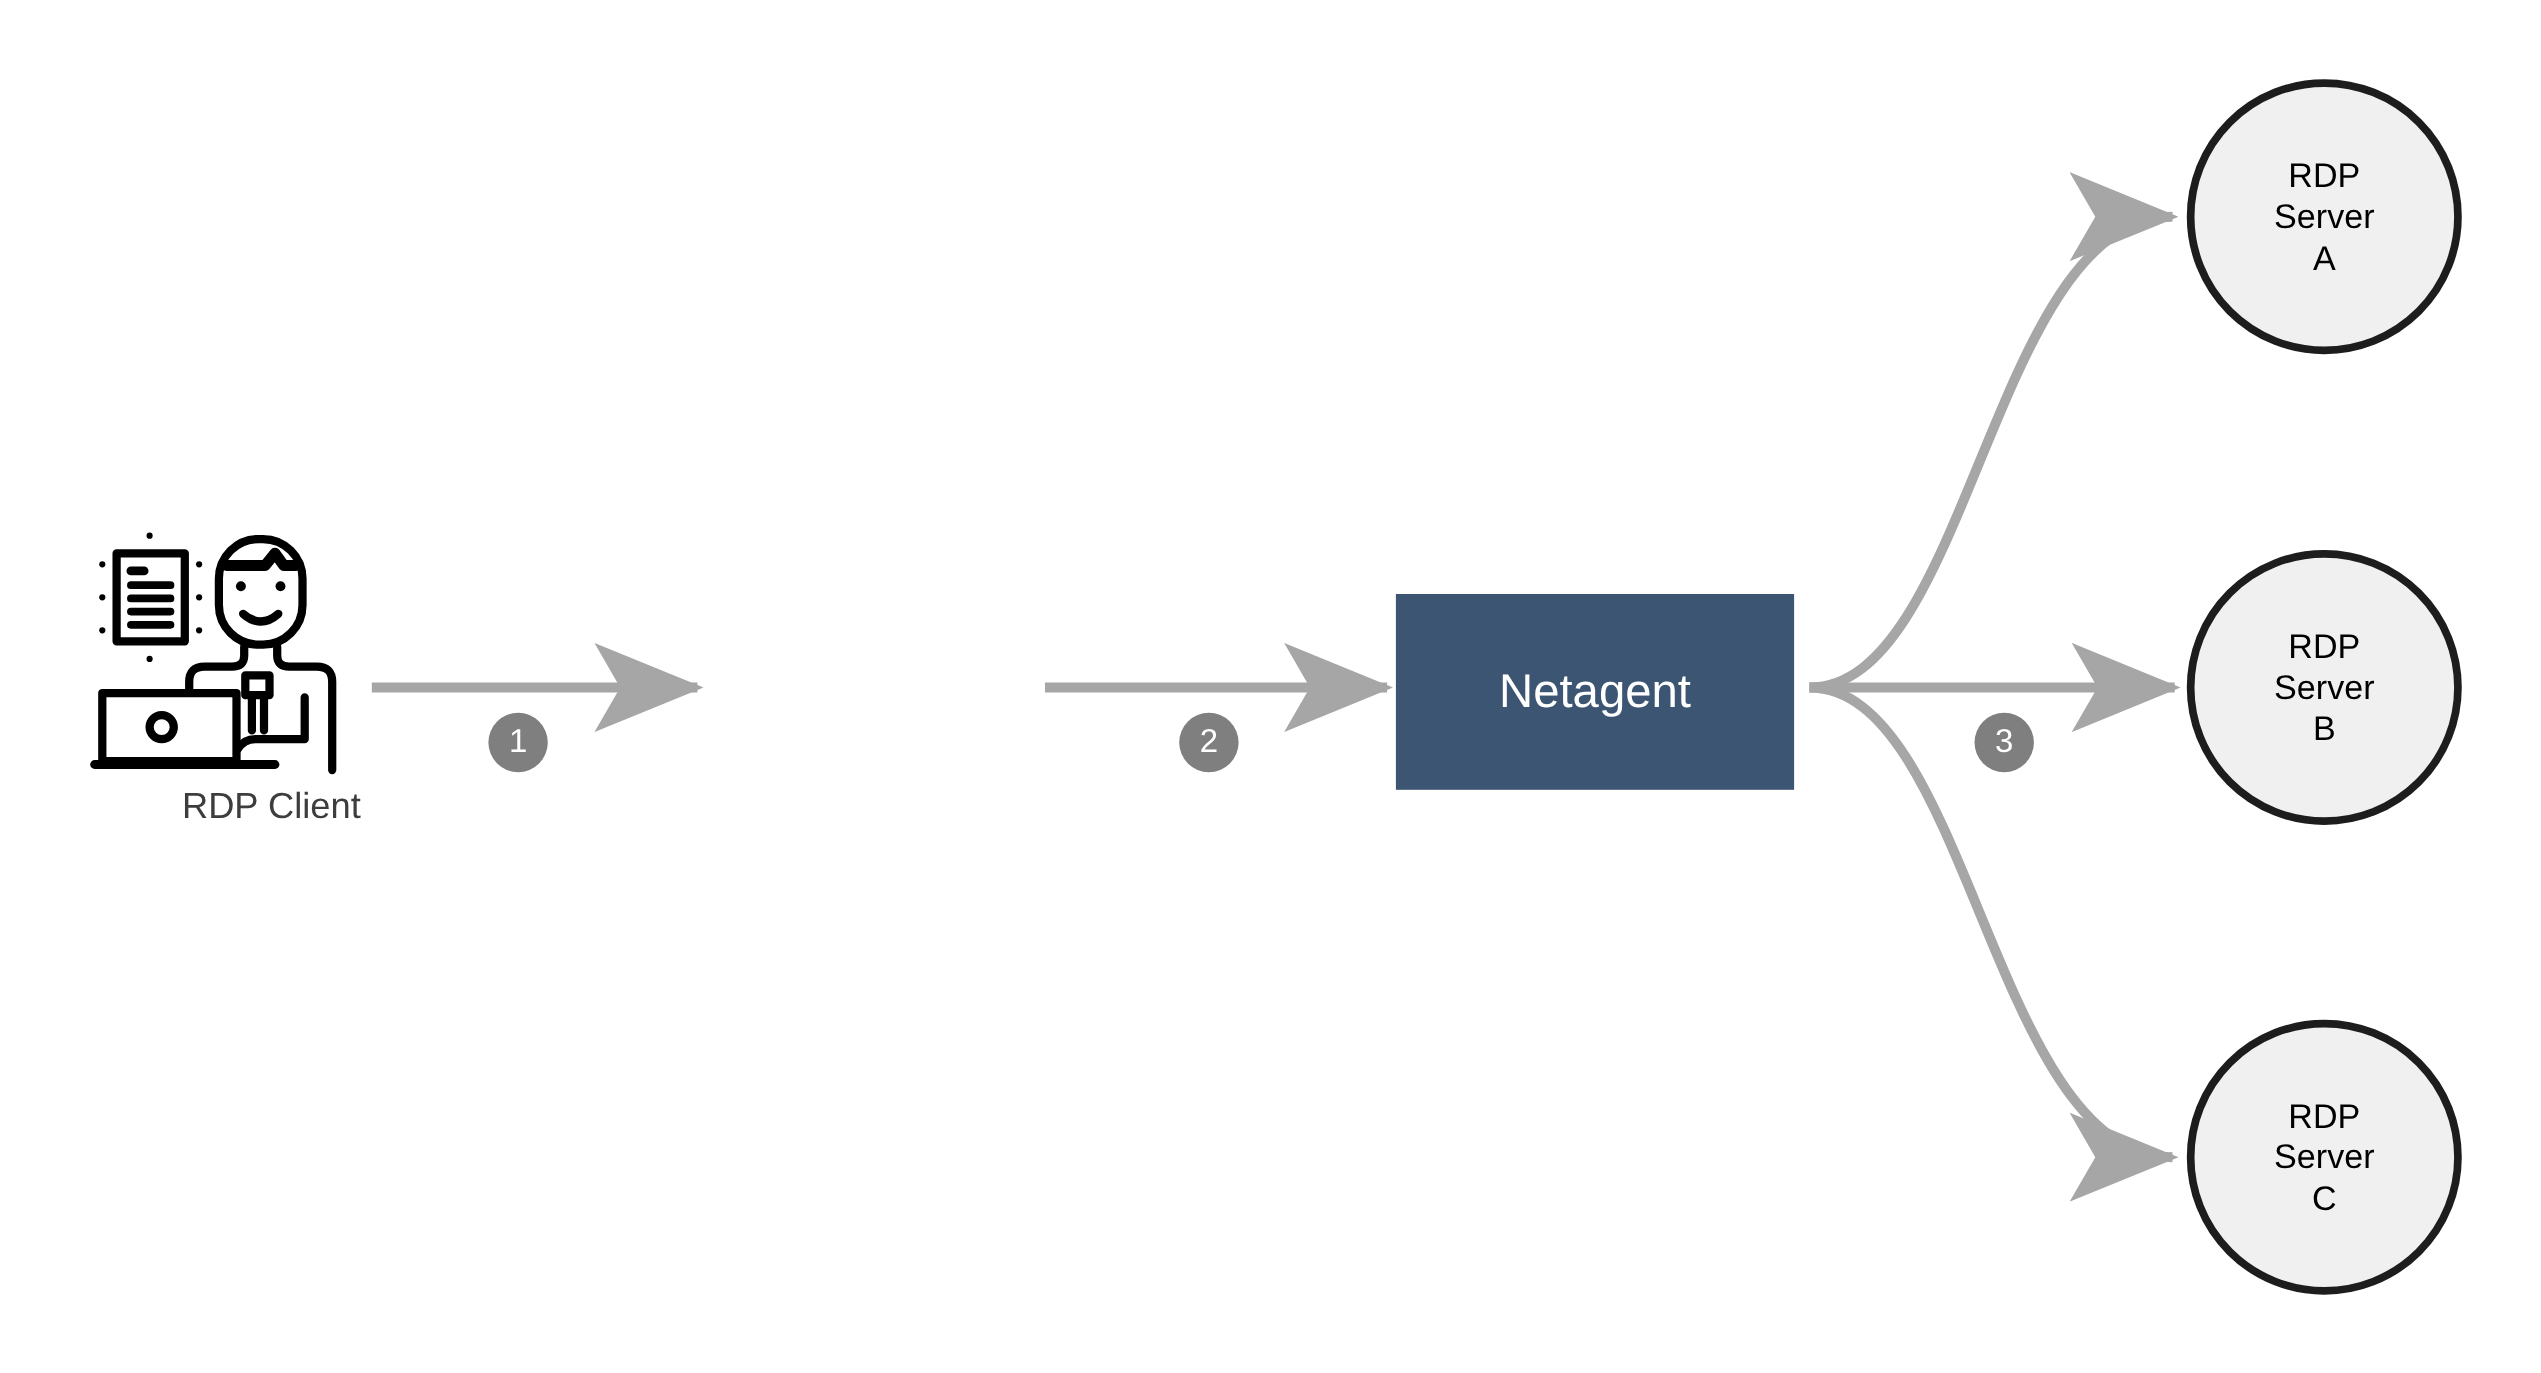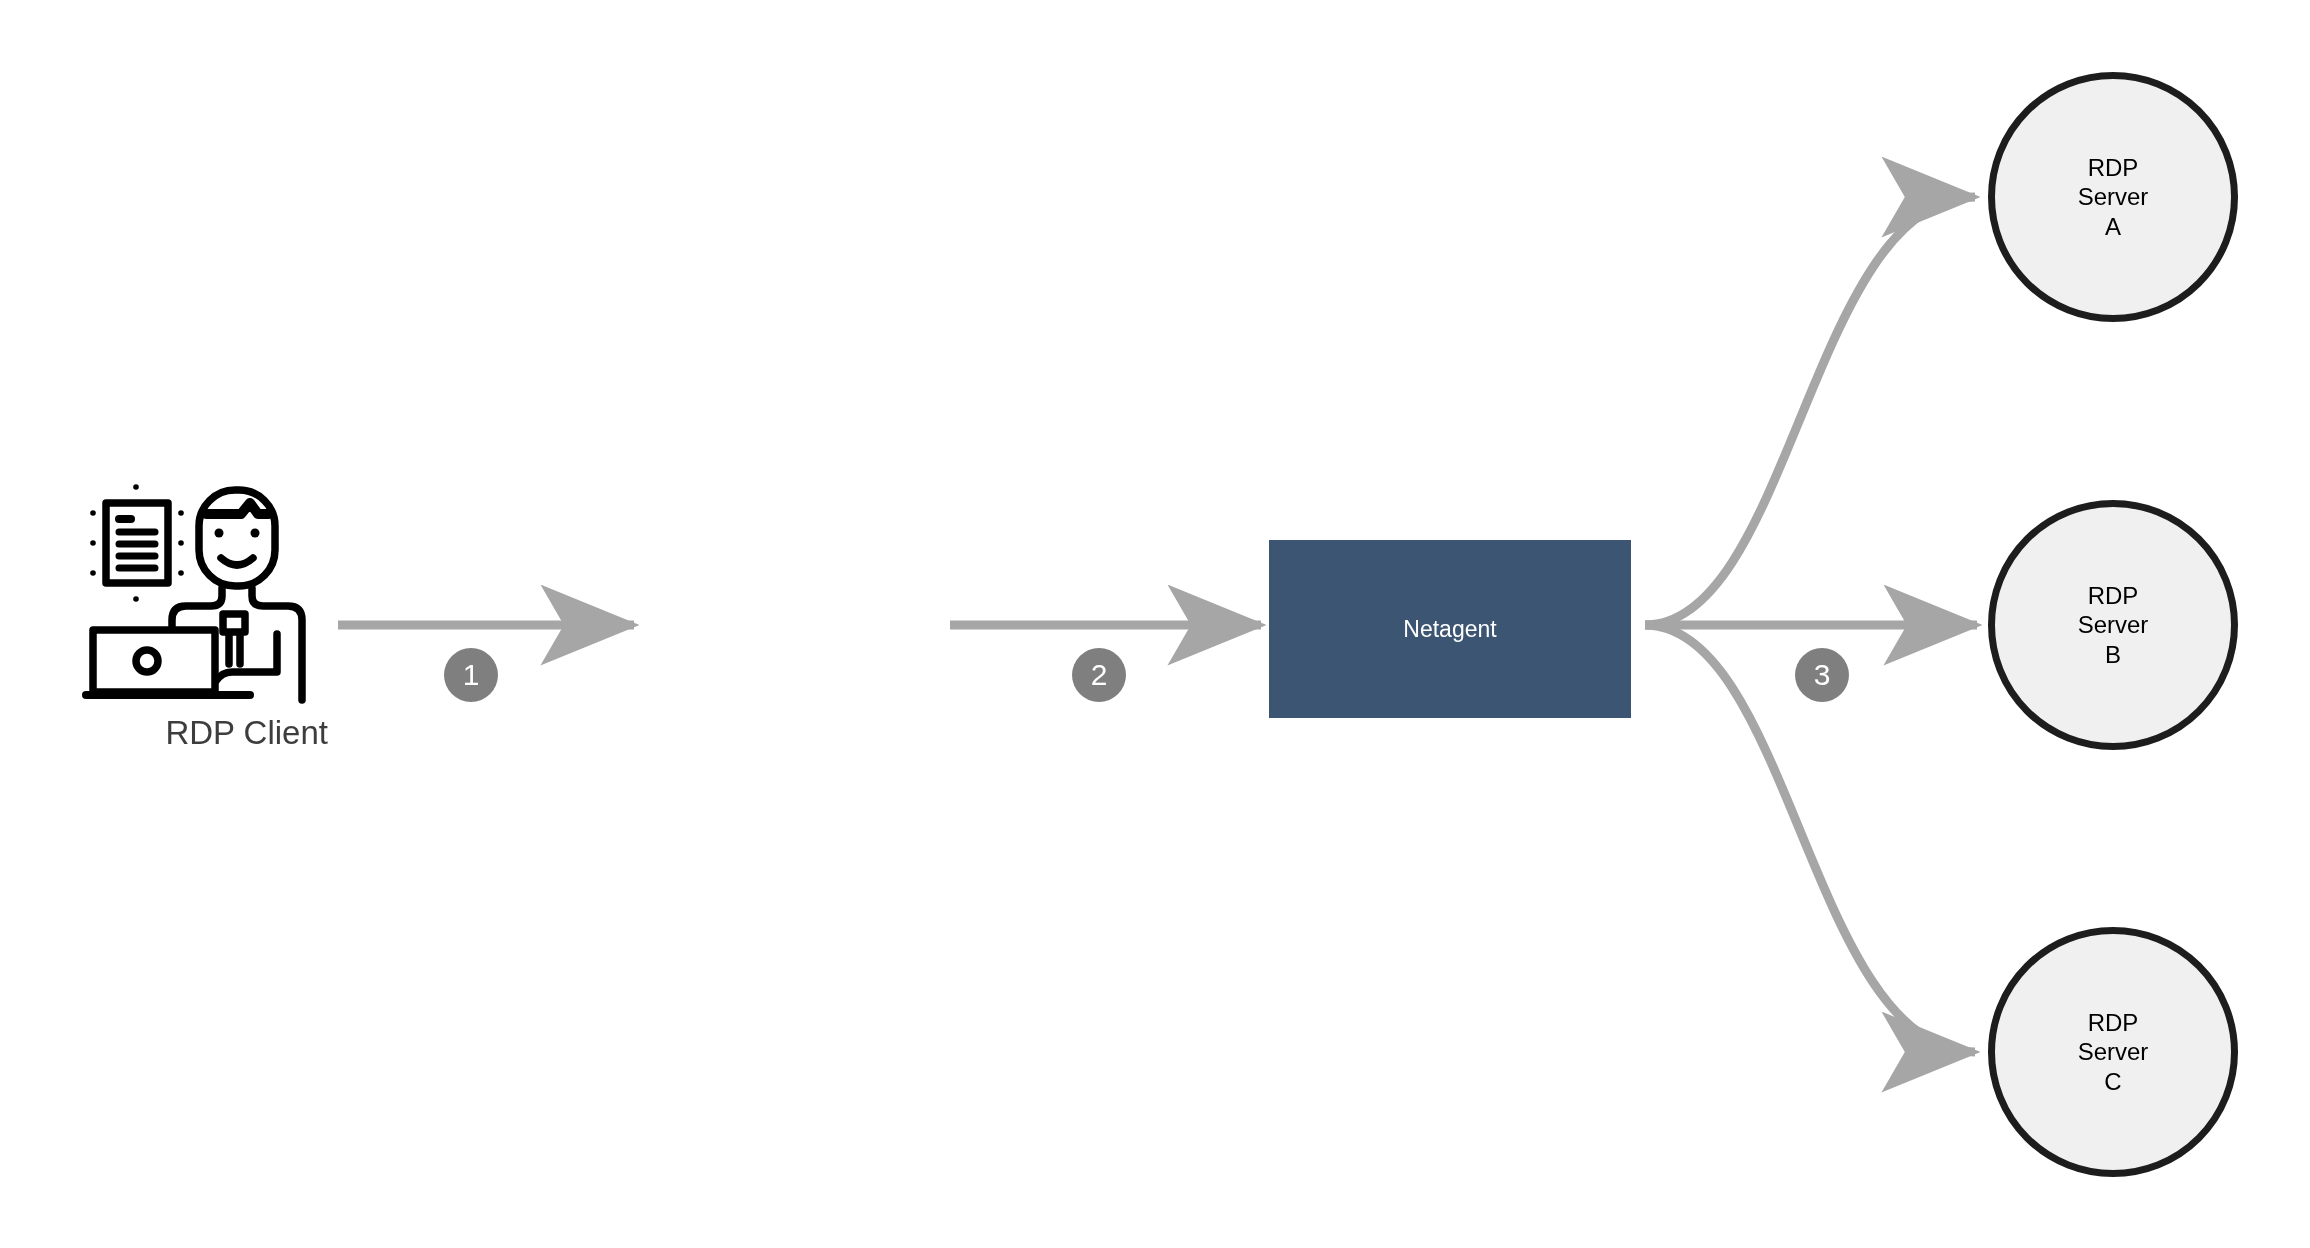--- a/index.html
+++ b/index.html
@@ -84,42 +84,42 @@
     left: 1269px;
     top: 540px;
     width: 362px;
     height: 178px;
     background: #3b5572;
     display: flex;
     align-items: center;
     justify-content: center;
   }
   .netagent-label {
-    font-size: 23px;
+    font-size: 43px;
     color: #ffffff;
     font-family: "Liberation Sans", sans-serif;
   }
 
   
   .server-node {
     position: absolute;
     width: 250px;
     height: 250px;
     border-radius: 50%;
     background: #f0f0f0;
     border: 7px solid #1d1d1d;
     box-sizing: border-box;
     display: flex;
     flex-direction: column;
     align-items: center;
     justify-content: center;
     line-height: 1.21;
   }
   .server-line {
-    font-size: 24px;
+    font-size: 31px;
     color: #000000;
     font-family: "Liberation Sans", sans-serif;
   }
   #server-a { left: 1988px; top: 72px; }
   #server-b { left: 1988px; top: 500px; }
   #server-c { left: 1988px; top: 927px; }
 
   
   .step-badge {
     position: absolute;

